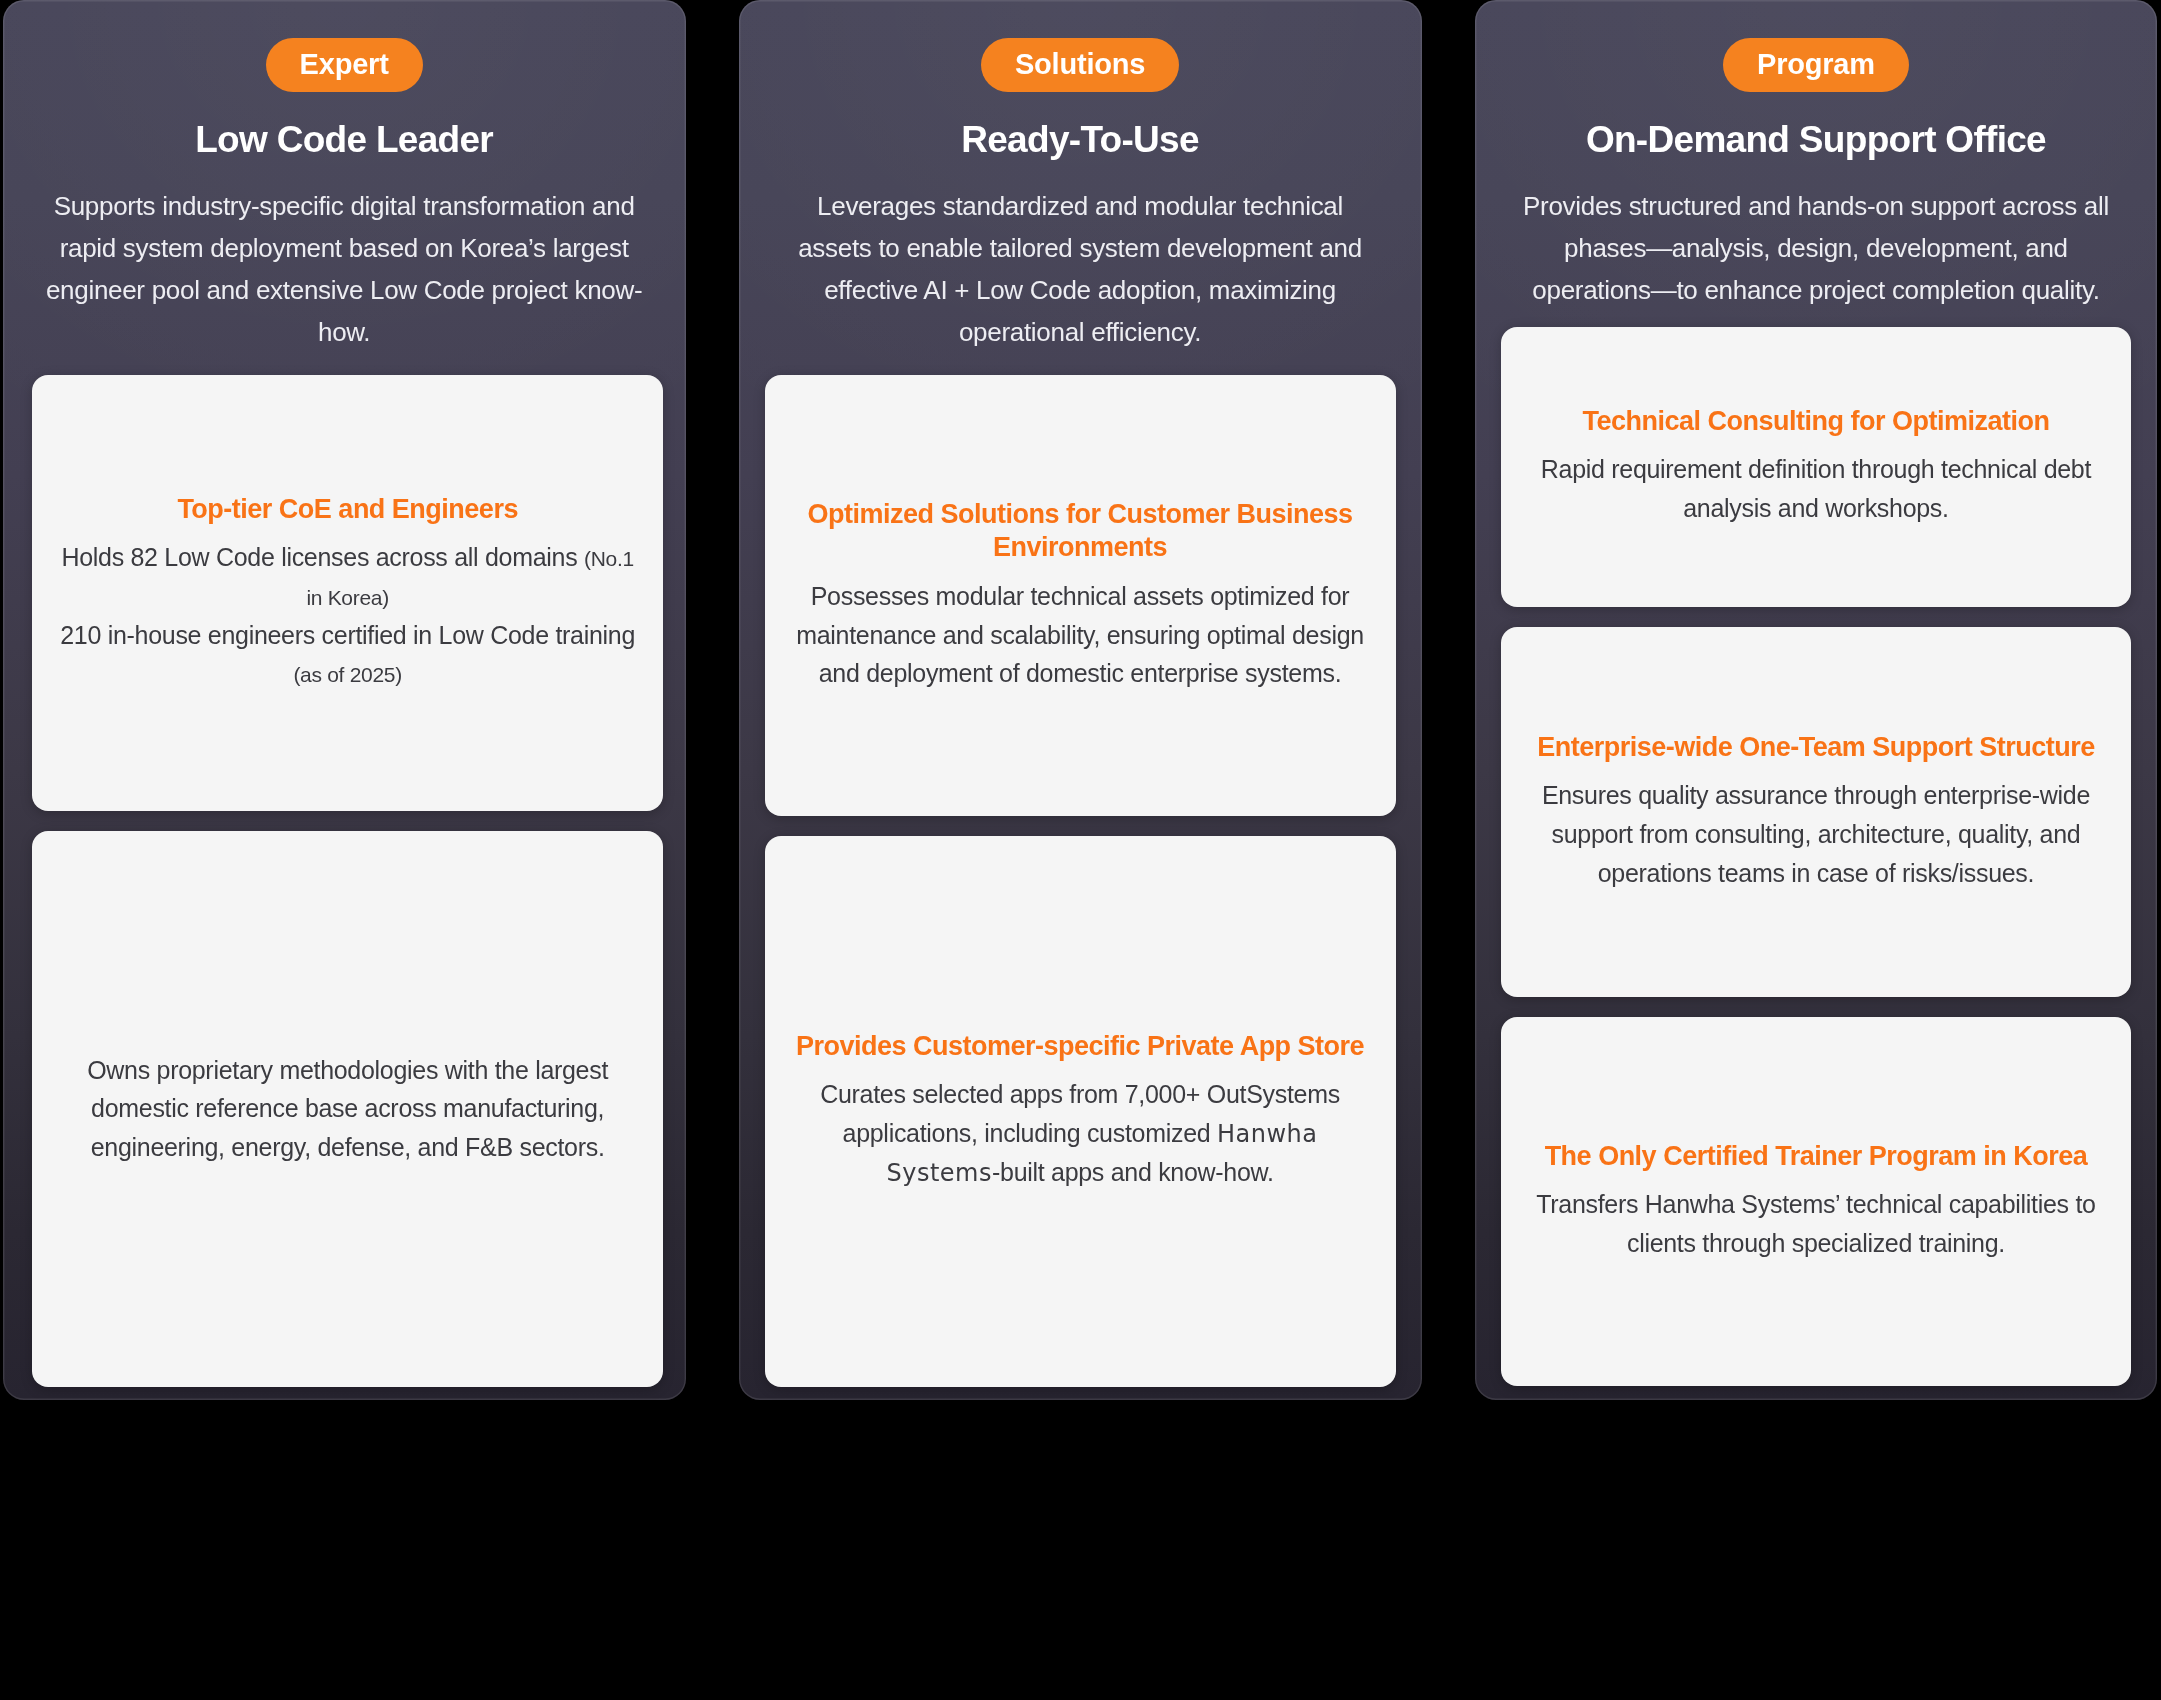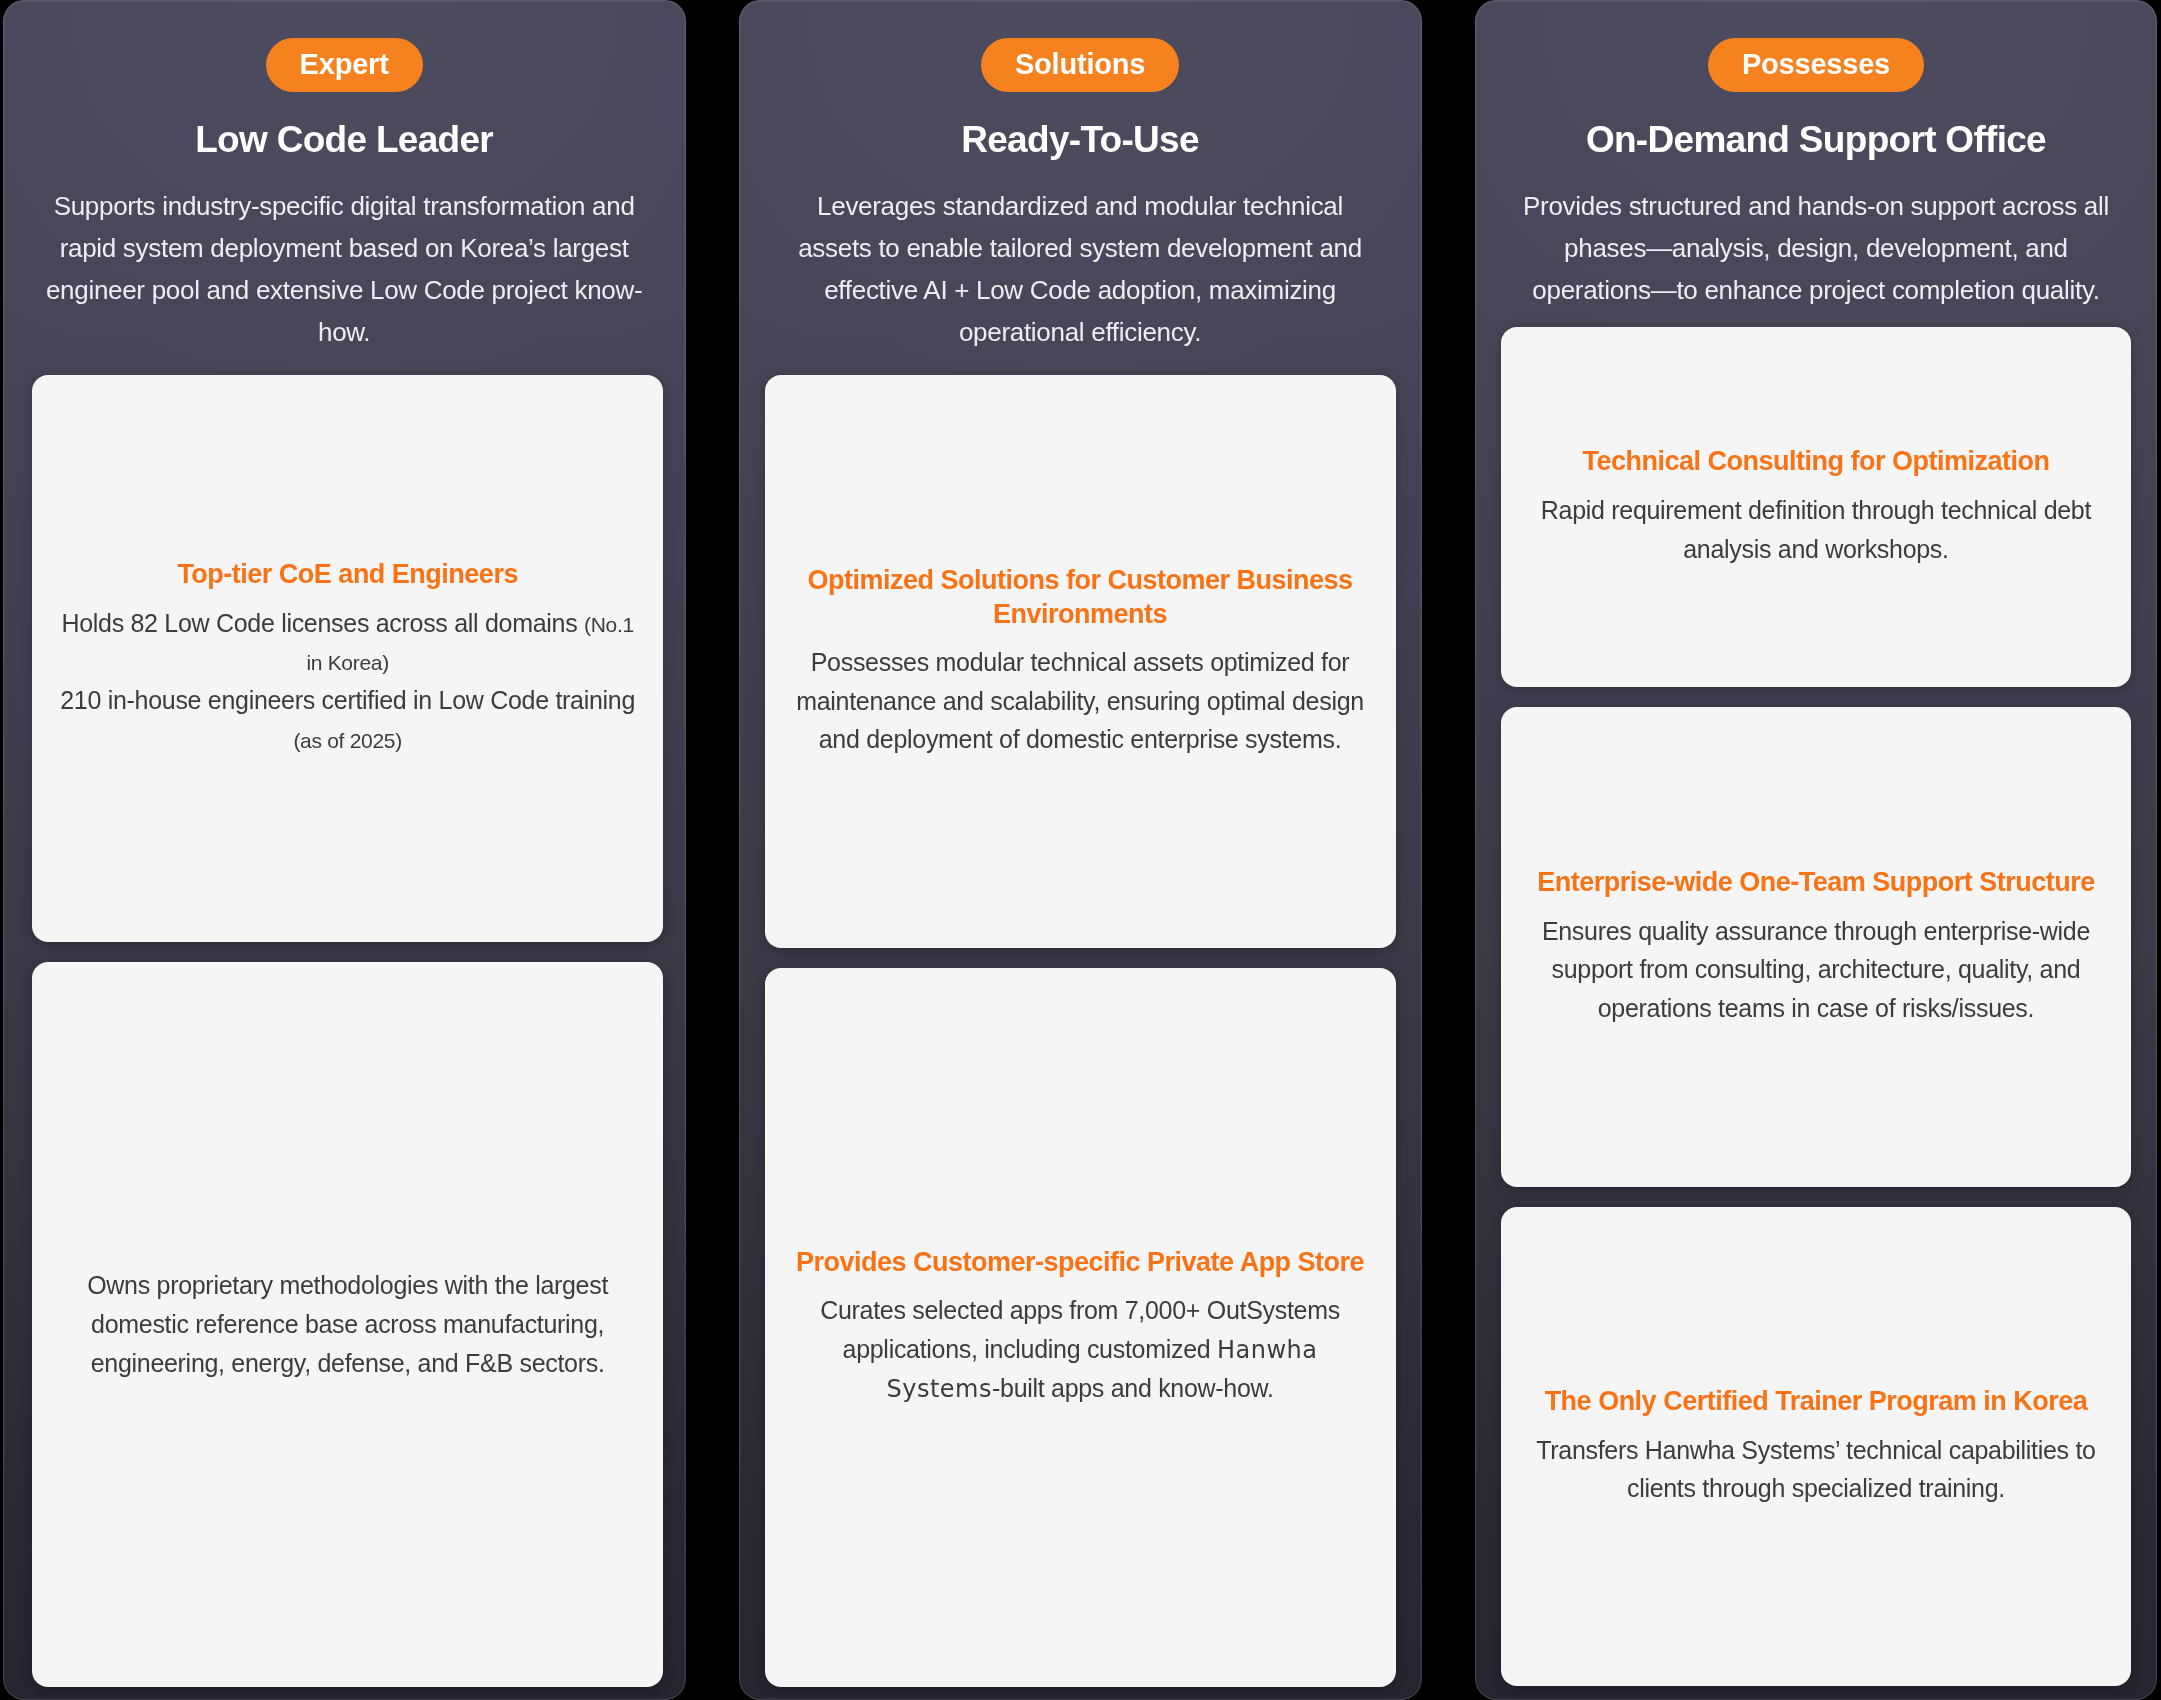--- a/index.html
+++ b/index.html
@@ -3,21 +3,21 @@
 <meta charset="utf-8">
 <style>
   * { margin:0; padding:0; box-sizing:border-box; }
   html, body {
     width:2161px; height:1700px;
     background:#000000;
     font-family:"Liberation Sans", sans-serif;
     overflow:hidden;
   }
   .board {
-    width:2161px; height:1700px;
+    width:2161px; height:1400px;
     display:flex;
     align-items:stretch;
     gap:53px;
     padding:0 3.6px 0 2.7px;
   }
 
   
   .pillar {
     position:relative;
     flex:1 1 0;
@@ -176,21 +176,21 @@
       </article>
 
       <article class="panel">
         <h3>Provides Customer-specific Private App Store</h3>
         <p><span>Curates selected apps from 7,000+ OutSystems applications, including customized </span><span class="brand">Hanwha Systems</span><span>-built apps and know-how.</span></p>
       </article>
     </div>
   </section>
 
   <section class="pillar">
-    <div class="badge">Possesses</div>
+    <div class="badge">Program</div>
     <h2 class="pillar-title">On-Demand Support Office</h2>
     <p class="pillar-desc">Provides structured and hands-on support across all phases—analysis, design, development, and operations—to enhance project completion quality.</p>
 
     <div class="panels c3">
       <article class="panel">
         <h3>Technical Consulting for Optimization</h3>
         <p>Rapid requirement definition through technical debt analysis and workshops.</p>
       </article>
 
       <article class="panel">

